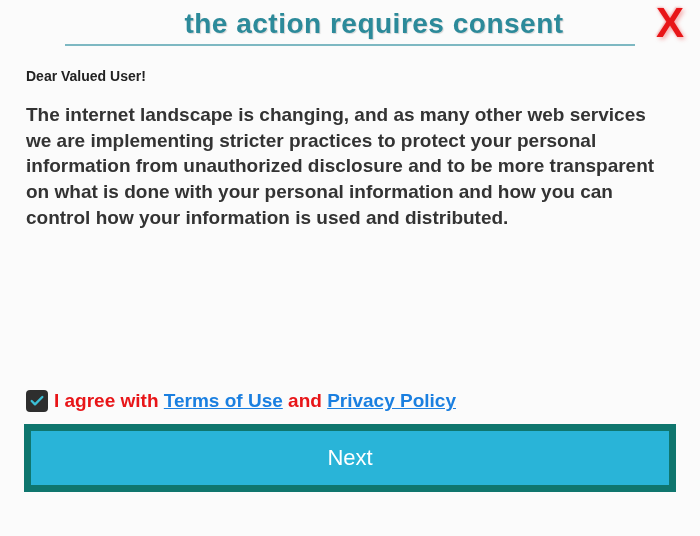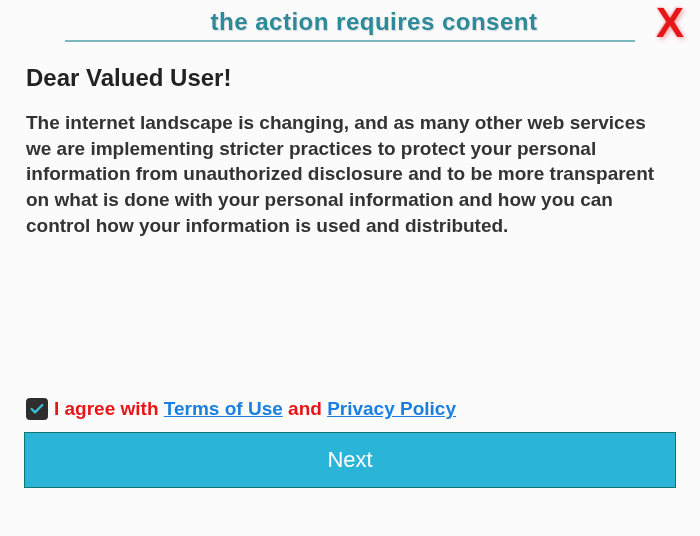--- a/index.html
+++ b/index.html
@@ -20,21 +20,21 @@
       height: 100%;
       padding: 0;
       position: relative;
     }
     .header {
       text-align: center;
       padding: 8px 0 6px 0;
       position: relative;
     }
     .title {
-      font-size: 24px;
+      font-size: 28px;
       font-weight: bold;
       color: #2c8a9a;
       text-shadow: 1px 1px 1px rgba(0,0,0,0.15);
       letter-spacing: 0.5px;
       margin-left: 48px;
     }
     .title-underline {
       width: 570px;
       height: 2px;
       background: #7db8c2;
@@ -49,21 +49,21 @@
       color: #e81518;
       text-shadow: 2px 2px 4px rgba(232,21,24,0.35), -1px -1px 2px rgba(232,21,24,0.25);
       cursor: pointer;
       font-family: Arial, sans-serif;
       line-height: 1;
     }
     .content {
       padding: 16px 26px 0 26px;
     }
     .greeting {
-      font-size: 24px;
+      font-size: 14px;
       font-weight: bold;
       color: #222;
       margin-bottom: 18px;
     }
     .body-text {
       font-size: 19px;
       line-height: 1.35;
       color: #333;
       height: 280px;
       overflow: hidden;
@@ -104,21 +104,21 @@
       color: #1a7fe0;
       text-decoration: underline;
       cursor: pointer;
     }
     .button-wrap {
       padding: 2px 24px 16px 24px;
     }
     .next-button {
       width: 100%;
       background: #29b4d8;
-      border: 1px solid #0f766e;
+      border: 7px solid #0f766e;
       color: #fff;
       font-size: 22px;
       font-weight: normal;
       padding: 14px 0;
       cursor: pointer;
       font-family: 'Trebuchet MS', Arial, sans-serif;
       text-align: center;
     }
   </style>
 </head>

